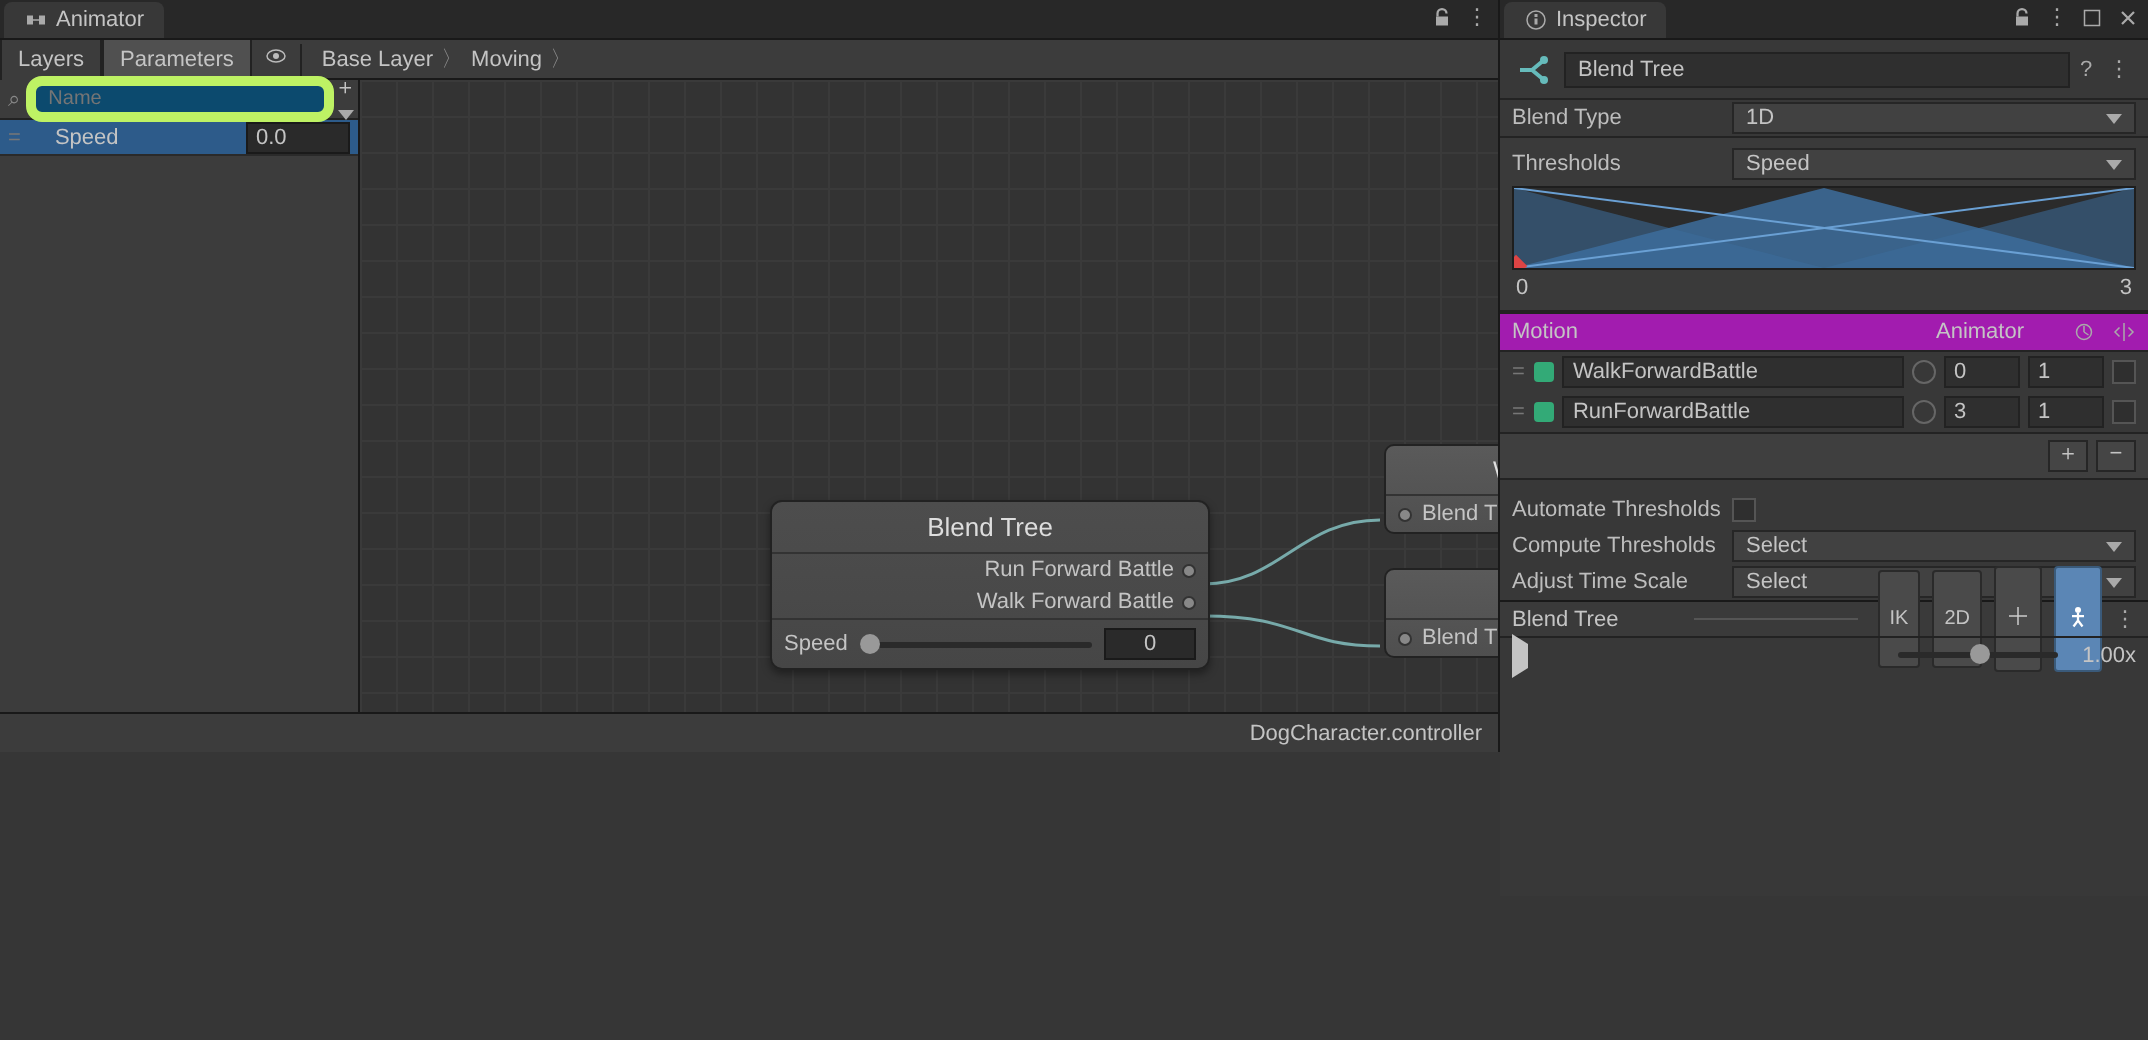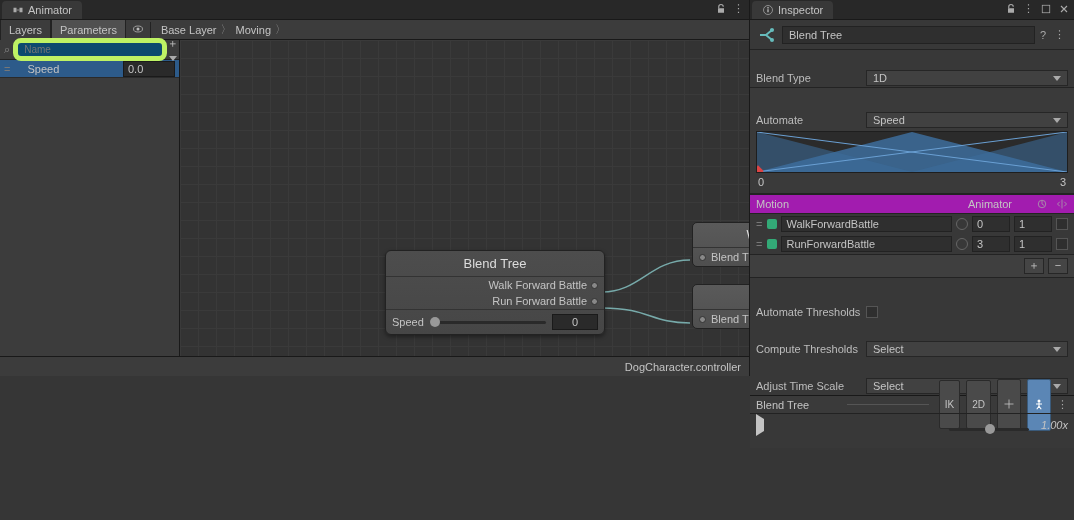--- a/index.html
+++ b/index.html
@@ -49,21 +49,21 @@
 .small-node .title { text-align:center; padding:5px; color:#e0e0e0; font-size: 12px; }
 .small-node .sub { display:flex; align-items:center; gap:5px; padding:3px 6px; font-size:10.5px; color:#aaa; border-top:1px solid #333; }
 
 .edge { position:absolute; pointer-events:none; }
 
 
 .insp-header { display:flex; align-items:center; height:30px; padding: 2px 6px; border-bottom:1px solid #232323; }
 .insp-icon { width:22px; height:22px; display:flex; align-items:center; justify-content:center; }
 .insp-title-field { flex:1; background:#2f2f2f; border:1px solid #222; padding:2px 6px; margin-left:4px; color:#c4c4c4; }
 .help { width:16px; text-align:center; color:#aaa; }
-.field-row { display:flex; align-items:center; height:18px; padding:1px 6px;margin-top:19px; }
+.field-row { display:flex; align-items:center; height:18px; padding:1px 6px; }
 .field-row .label { width: 110px; color:#bdbdbd; }
 .dropdown { flex:1; background:#414141; border:1px solid #262626; padding:1px 6px; display:flex; justify-content:space-between; align-items:center; }
 .section { border-top:1px solid #232323; border-bottom:1px solid #232323; padding:4px 0; background:#3a3a3a; }
 .blend-graph { height:42px; margin:2px 6px; background:#2b2b2b; border:1px solid #1e1e1e; position:relative; overflow:hidden; }
 .blend-axis { display:flex; justify-content:space-between; padding: 1px 8px; color:#999; font-size:10px; }
 .motion-header { display:flex; align-items:center; padding: 3px 6px; background:#a21caf; border-top:1px solid #232323; border-bottom:1px solid #232323; font-size:10.5px; }
 .motion-header .col1{ flex:1; } .motion-header .col2{ width:60px; } 
 .motion-row { display:flex; align-items:center; padding:2px 6px; gap:4px; }
 .drag { color:#777; letter-spacing:1px; }
 .mot-icon { width:10px; height:10px; background:#3a7; border-radius:2px; }
@@ -73,21 +73,21 @@
 .mirror { width:12px; height:12px; border:1px solid #555; background:#2f2f2f; }
 .list-footer { display:flex; justify-content:flex-end; gap:4px; padding:3px 6px; background:#3f3f3f; border-top:1px solid #232323; border-bottom:1px solid #232323;}
 .list-footer .btn { width:20px; height:16px; background:#454545; border:1px solid #262626; text-align:center; line-height:13px; }
 .chk { width:12px; height:12px; background:#2f2f2f; border:1px solid #555; }
 
 .preview-header { display:flex; align-items:center; height:18px; border-top:1px solid #191919; padding: 0 6px; gap:6px; background:#3a3a3a; }
 .preview-header .title { flex:1; color:#c4c4c4; }
 .preview-header .line { flex:1; height:1px; background:#555; margin:0 4px; }
 .pill { padding:18px 5px; background:#4a4a4a; border:1px solid #2a2a2a; border-radius:2px; font-size:10px; }
 .pill.active { background:#5b86b5; color:#fff; border-color:#3a5a7a; }
-.preview-ctrl { display:flex; align-items:flex-end; height:18px; padding: 0 6px; gap:6px; border-top:1px solid #222;font-style:italic;}
+.preview-ctrl { display:flex; align-items:center; height:18px; padding: 0 6px; gap:6px; border-top:1px solid #222;}
 .play { width:0; height:0; border-left:8px solid #c4c4c4; border-top:5px solid transparent; border-bottom:5px solid transparent; }
 .preview-ctrl .sep { flex:1; }
 .preview-ctrl .slider-track { flex: 0 0 80px; }
 .preview { flex:1; min-height:0; background:#2f2f2f; position:relative; border-top:1px solid #111; background-image: linear-gradient(#3a3a3a 1px, transparent 1px), linear-gradient(90deg, #3a3a3a 1px, transparent 1px); background-size: 20px 20px; background-position: center 70px;}
 .preview .frame-label { position:absolute; bottom:6px; left:0; right:0; text-align:center; color:#ddd; font-size:11px; }
 .tag-chip { position:absolute; right:4px; bottom:4px; width:16px; height:16px; background:#3a7bd5; border-radius:3px; }
 
 svg.icon { width:12px; height:12px; }
 .triangle-down { display:inline-block; width:0; height:0; border-left:4px solid transparent; border-right:4px solid transparent; border-top:5px solid #aaa; }
 </style>
@@ -150,26 +150,26 @@
     <div class="graph">
 
       <svg class="edge" style="left:0;top:0;width:100%;height:100%">
         <path d="M 422 252 C 460 252, 470 220, 510 220" stroke="#7aa" stroke-width="1.5" fill="none"></path>
         <path d="M 422 268 C 470 268, 470 283, 510 283" stroke="#7aa" stroke-width="1.5" fill="none"></path>
       </svg>
 
       <div class="node" style="left:205px; top:210px; width:220px;">
         <div class="title">Blend Tree</div>
         <div class="row right">
-            <span>Walk Forward Battle</span>
+            <span>Run Forward Battle</span>
             <span style="width:4px"></span>
             <span class="port"></span>
           </div>
         <div class="row right">
-            <span>Run Forward Battle</span>
+            <span>Walk Forward Battle</span>
             <span style="width:4px"></span>
             <span class="port"></span>
           </div>
         <div class="row" style="border-top:1px solid #333;padding:4px 6px">
           <span>Speed</span>
           <div class="slider-track">
               <div class="slider-thumb"></div>
             </div>
           <input class="speed-val" value="0" style="">
         </div>
@@ -239,21 +239,21 @@
   <div class="field-row">
     <span class="label">Blend Type</span>
     <div class="dropdown">
       <span>1D</span>
         <span class="triangle-down"></span>
     </div>
   </div>
 
   <div class="section">
     <div class="field-row">
-      <span class="label">Automate</span>
+      <span class="label">Thresholds</span>
       <div class="dropdown">
         <span>Speed</span>
           <span class="triangle-down"></span>
       </div>
     </div>
     <div class="blend-graph">
       <svg width="100%" height="100%" viewBox="0 0 300 40" preserveAspectRatio="none">
         <polygon points="0,40 150,0 300,40" fill="#3d6d9c" opacity="0.85"></polygon>
         <polygon points="0,0 150,40 0,40" fill="#3d6d9c" opacity="0.55"></polygon>
         <polygon points="300,0 150,40 300,40" fill="#3d6d9c" opacity="0.55"></polygon>

